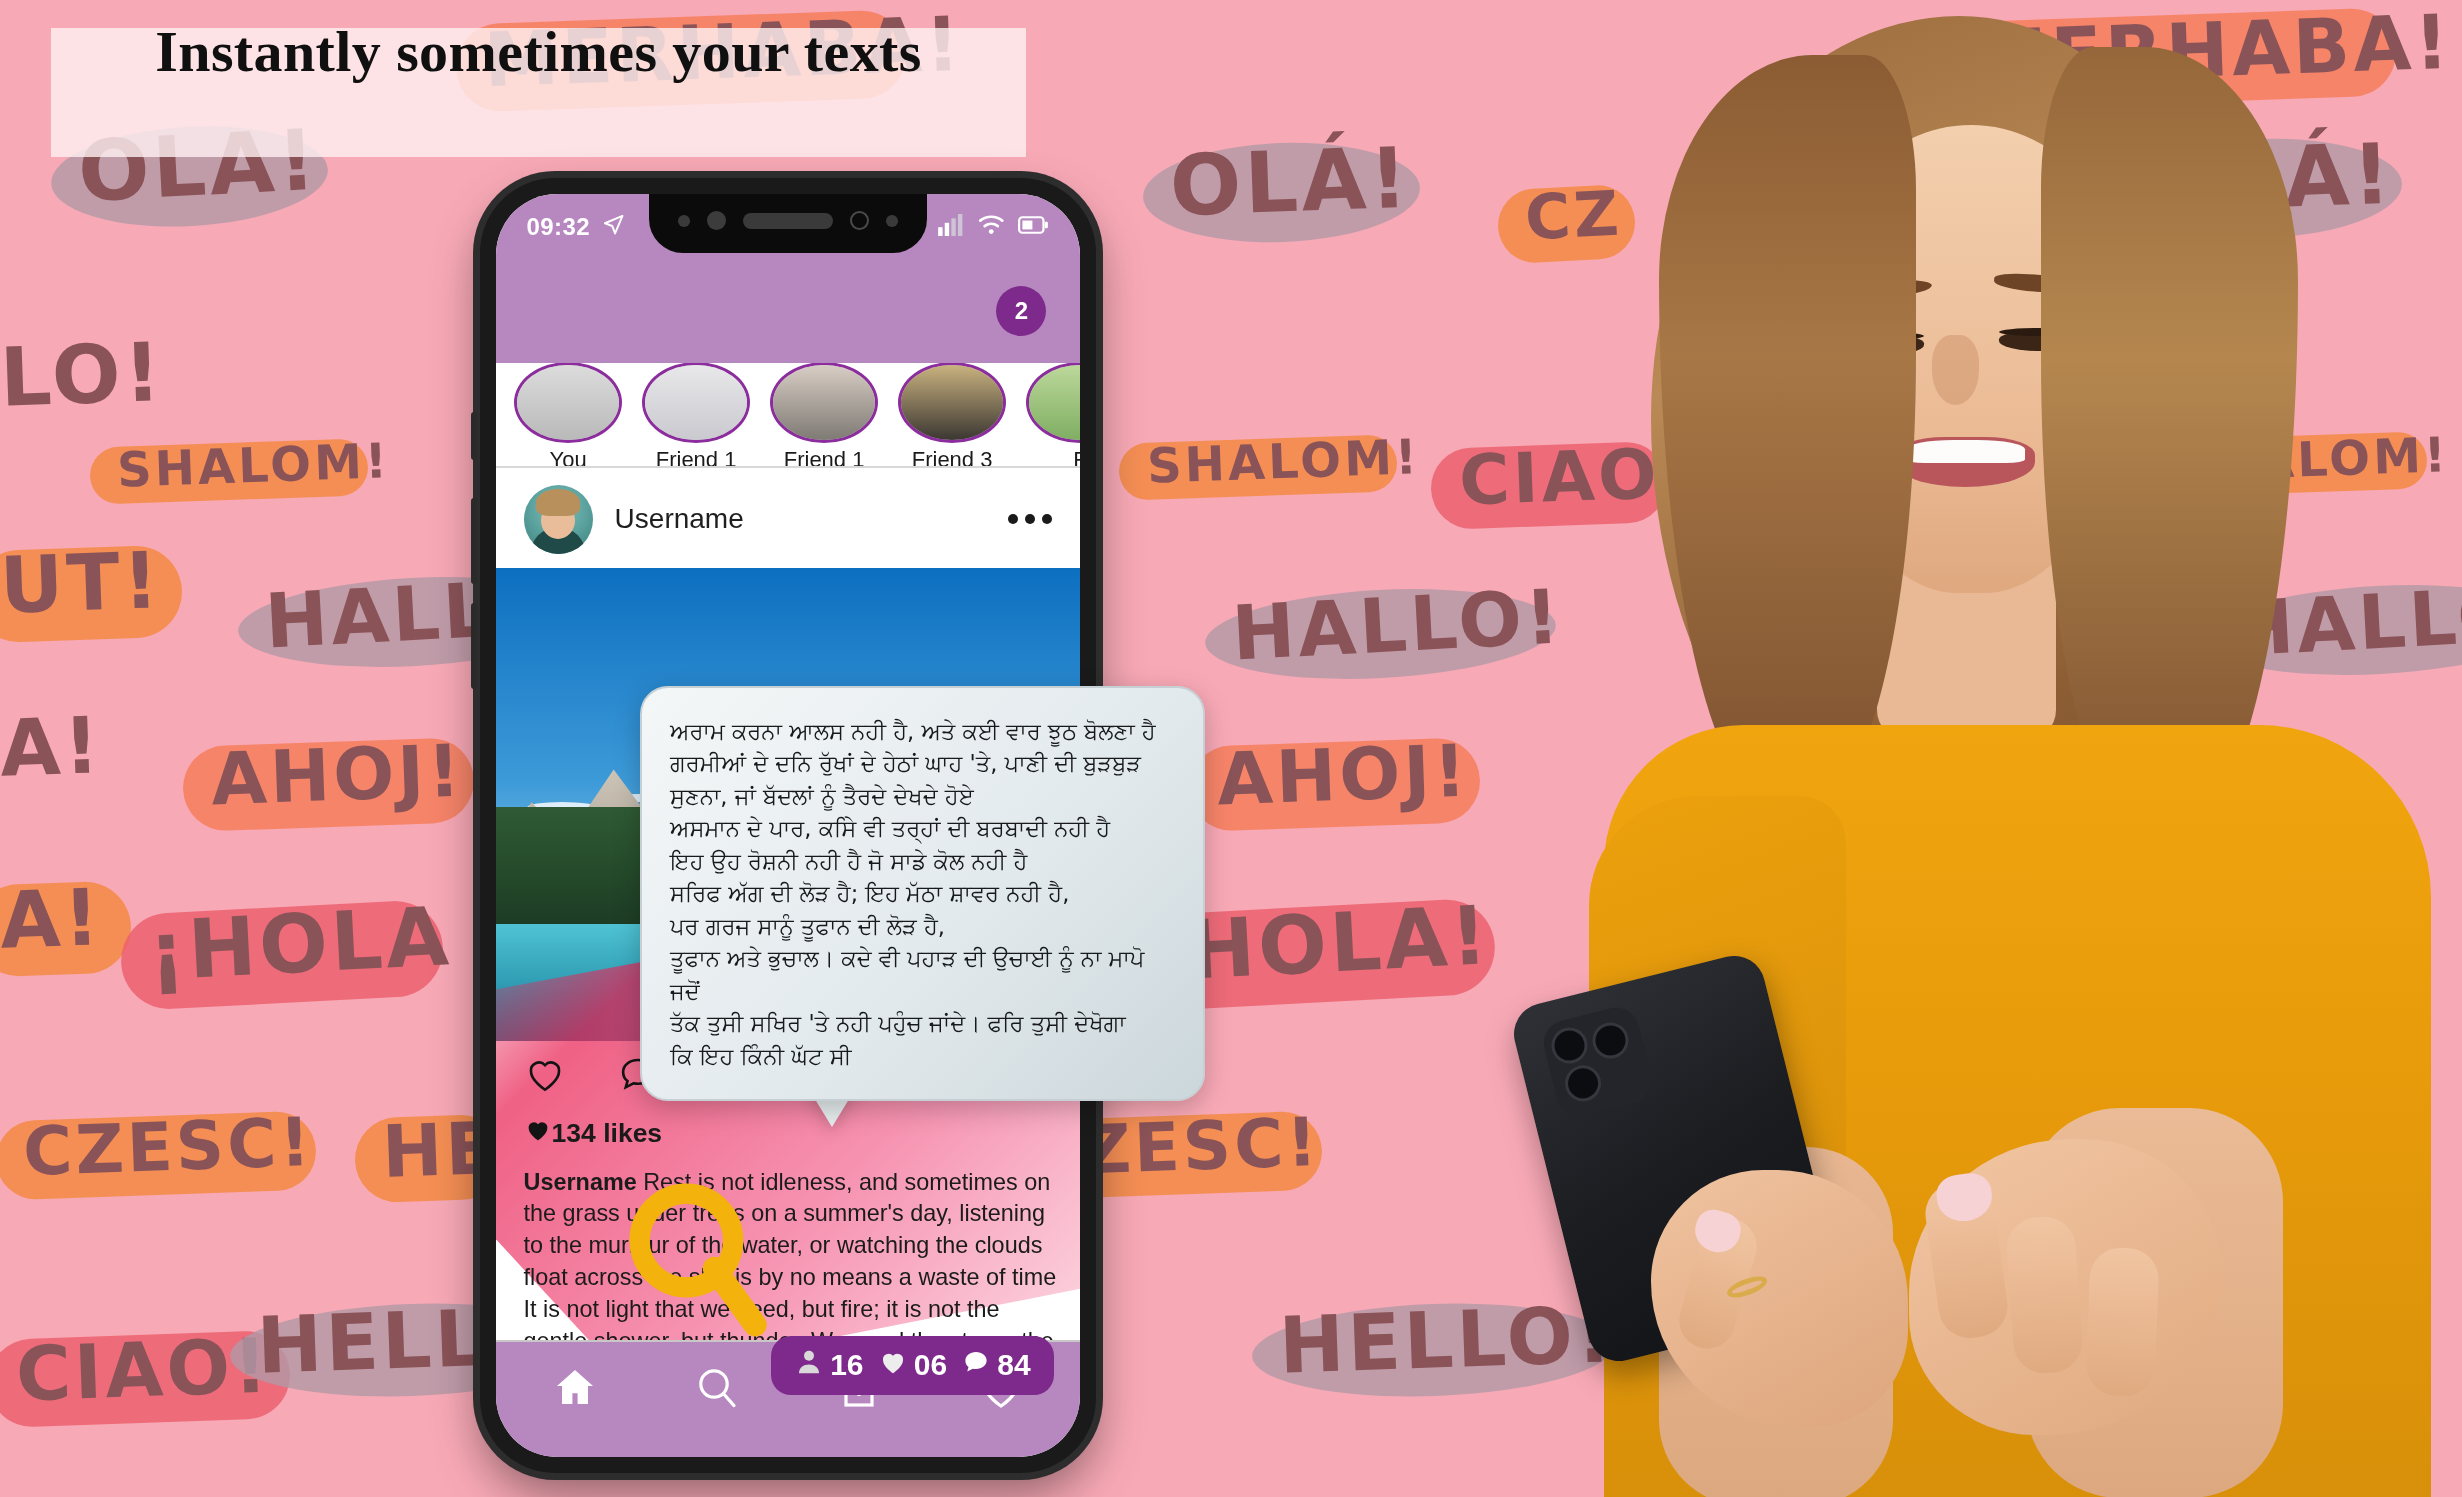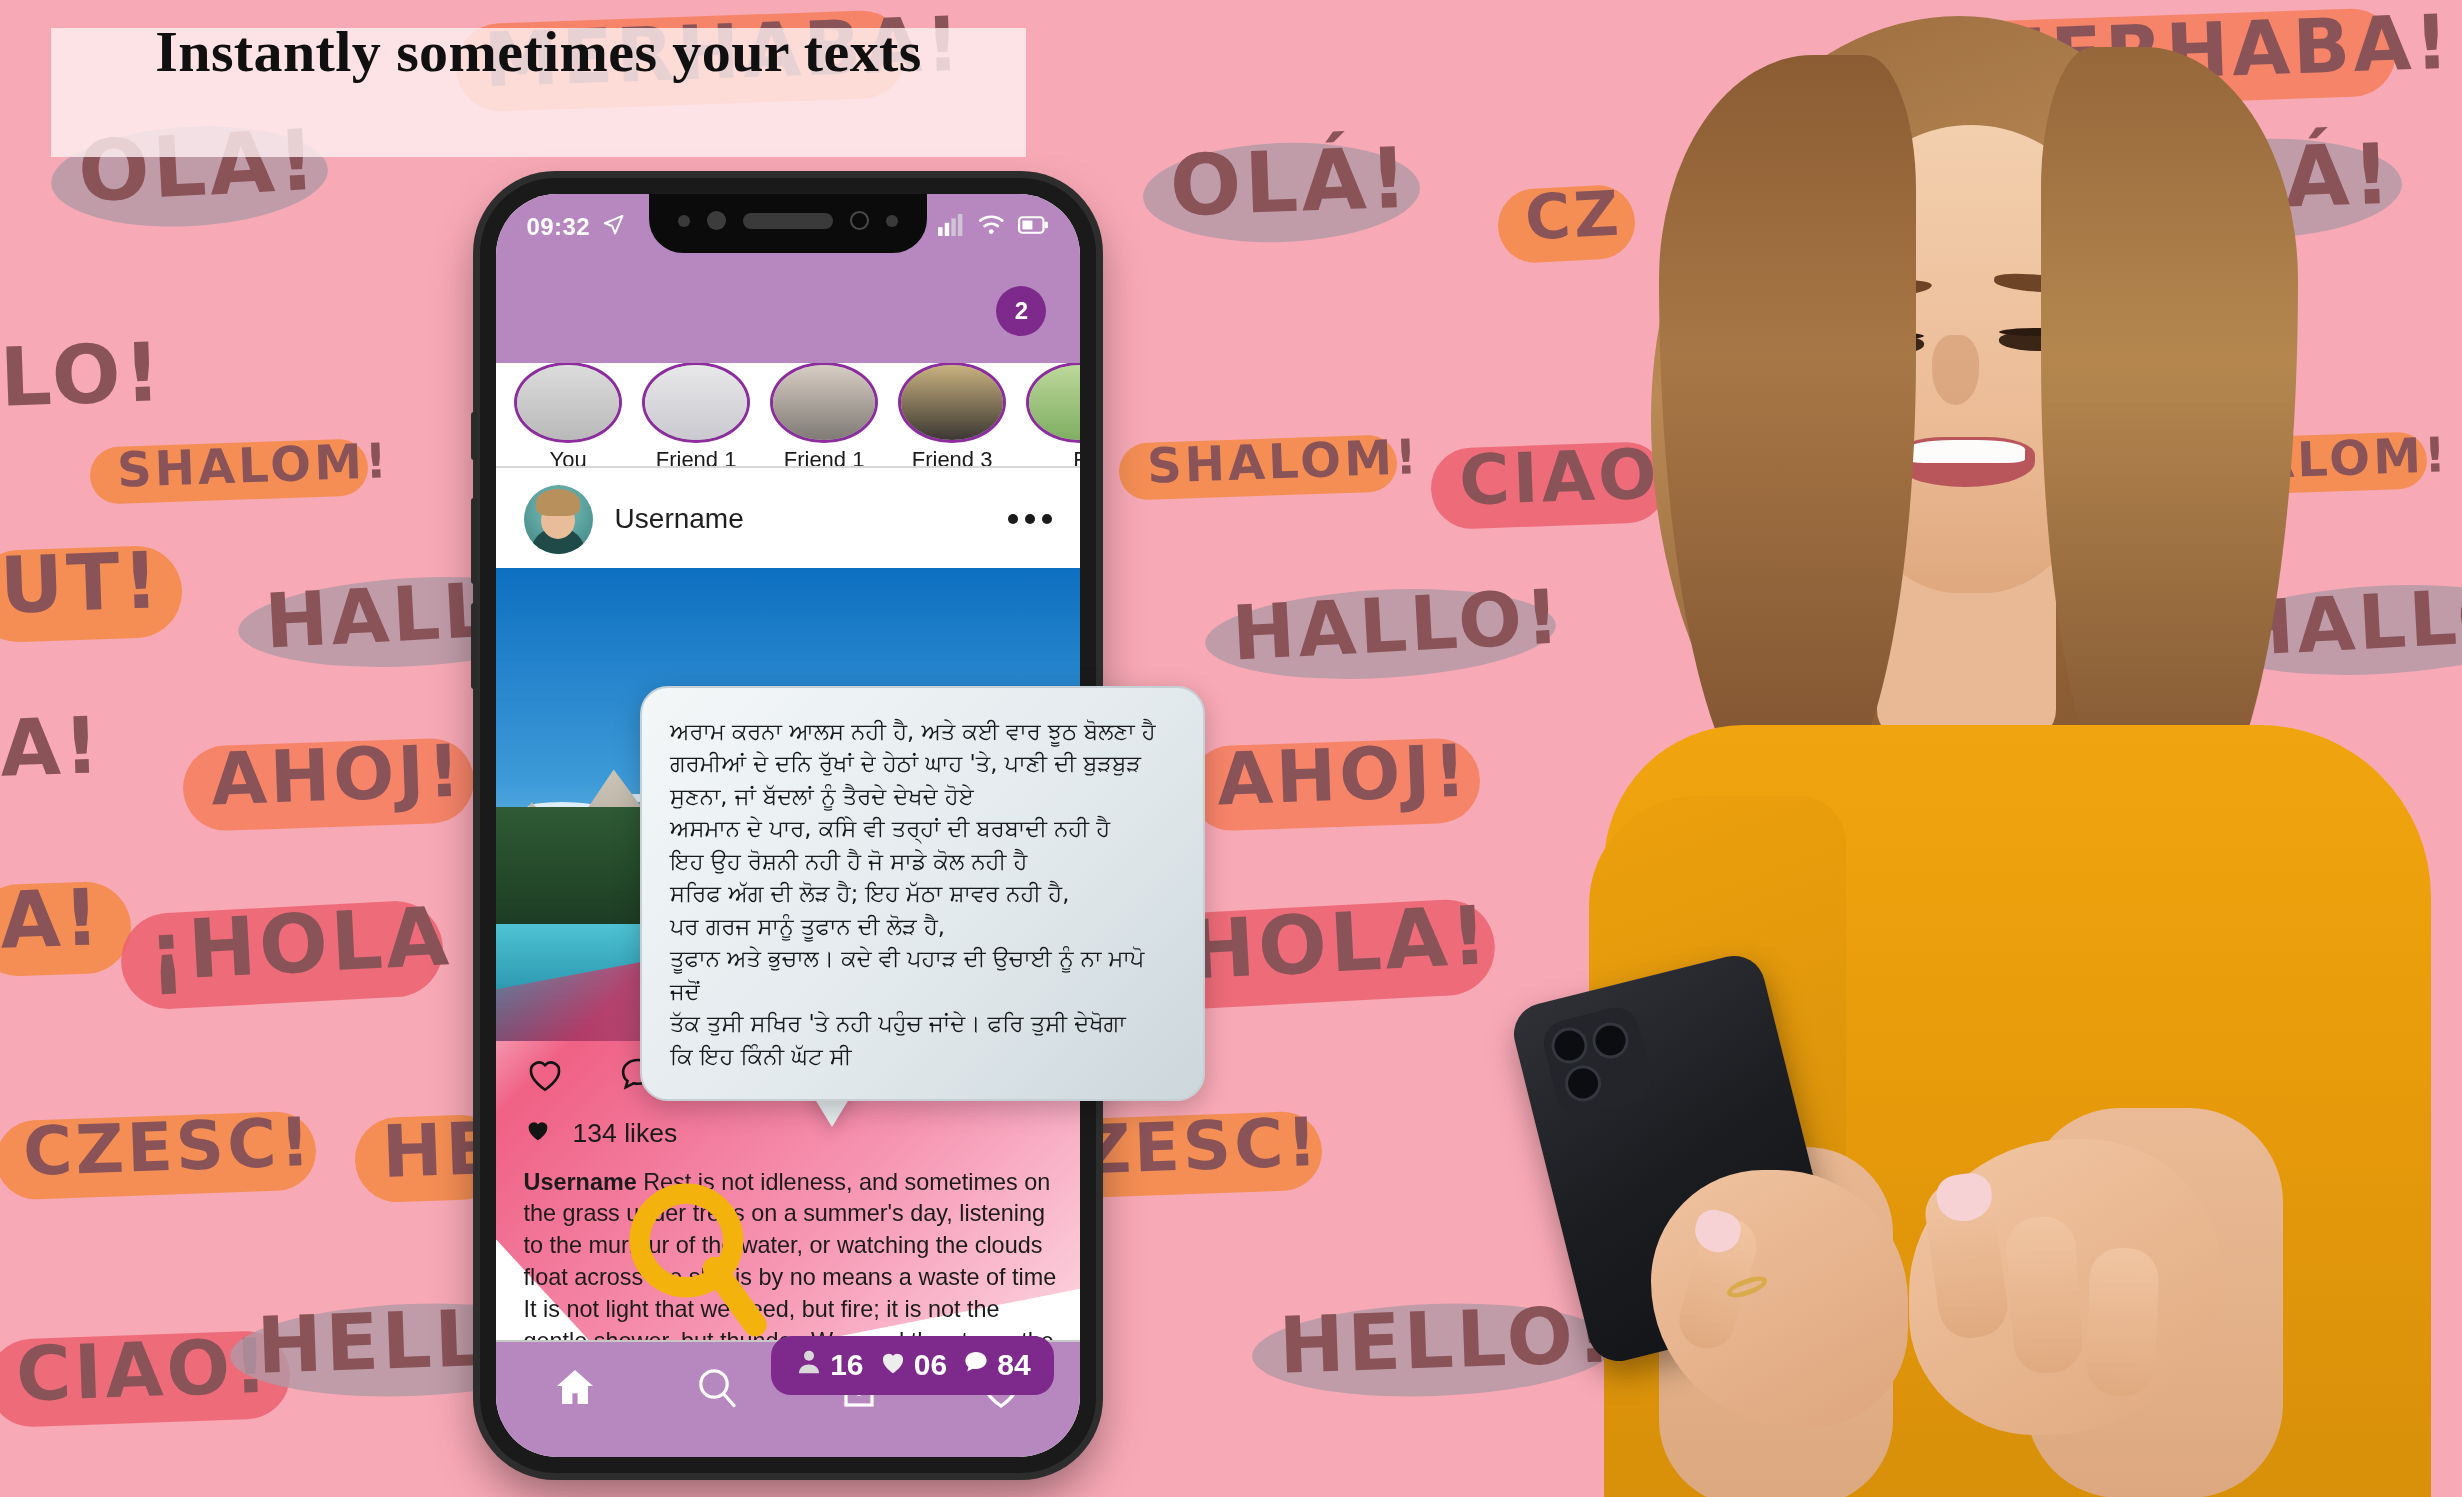--- a/index.html
+++ b/index.html
@@ -209,22 +209,22 @@
 
   
   #actions {
     position:absolute; left:0; top:846px; width:100%; height:72px; z-index:8;
     display:flex; align-items:center; padding-left:28px; gap:51px;
   }
 
   
   #likes {
     position:absolute; left:28px; top:922px; z-index:8;
-    display:flex; align-items:center; gap:21px;
-    font-size:26.5px; font-weight:400; color:#1a1a1a;
+    display:flex; align-items:center; gap:0;
+    font-size:26.5px; font-weight:700; color:#1a1a1a;
   }
 
   
   #caption {
     position:absolute; left:28px; top:973px; width:538px; z-index:8;
     font-size:23.4px; line-height:1.36; color:#1b1b1b;
   }
   #caption b { font-weight:700; }
 
   

